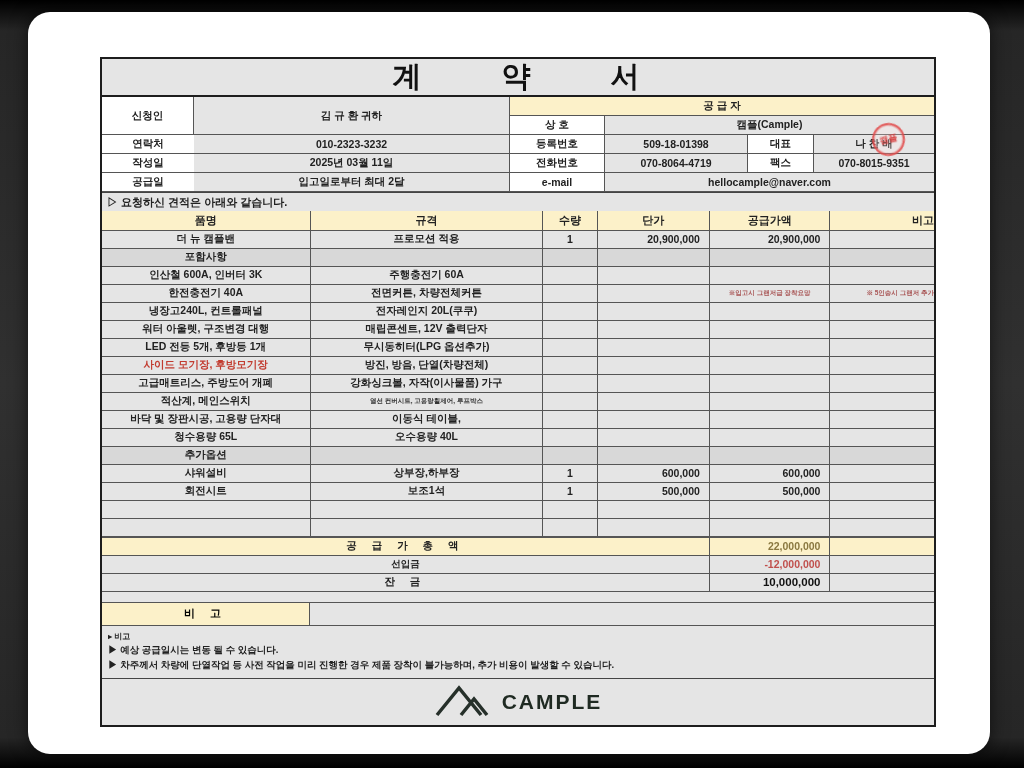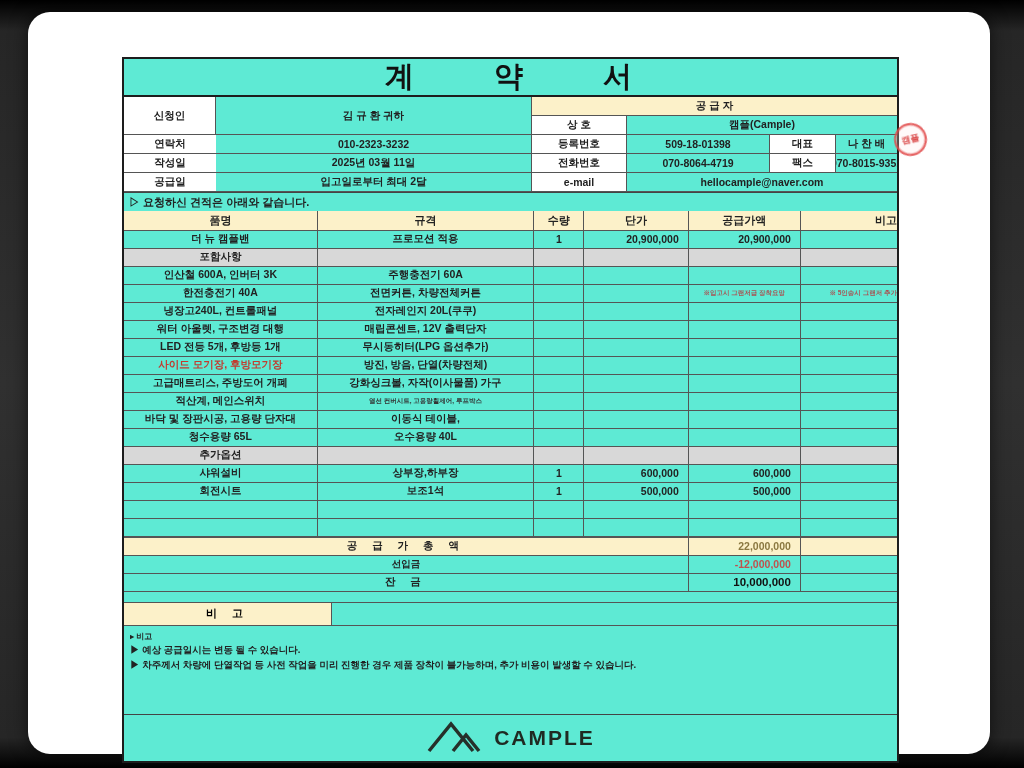--- a/index.html
+++ b/index.html
@@ -1,20 +1,20 @@
 <!DOCTYPE html>
 <html><head>
 <meta charset="utf-8">
 <style>
   html,body{margin:0;padding:0;width:1024px;height:768px;overflow:hidden;
     font-family:"Liberation Sans",sans-serif;
     background:linear-gradient(180deg,#000 0%,#262626 4%,#303030 50%,#262626 96%,#000 100%);}
   .card{position:absolute;left:28px;top:12px;width:962px;height:742px;
     background:#fff;border-radius:22px;box-shadow:0 0 18px rgba(0,0,0,.6);}
-  .sheet{position:absolute;left:94px;top:45px;width:777px;border:2px solid #1d1d1d;background:#5eead4;box-sizing:border-box;}
+  .sheet{position:absolute;left:72px;top:45px;width:836px;border:2px solid #1d1d1d;background:#e5e5e5;box-sizing:border-box;}
   
   .titlebox{height:36px;border-bottom:2px solid #1d1d1d;display:flex;align-items:center;justify-content:center;
     font-size:29px;font-weight:800;color:#111;word-spacing:64px;letter-spacing:4px;}
   
   .info{display:grid;grid-template-columns:92px 316px 95px 143px 66px 1fr;grid-auto-rows:19px;border-bottom:1px solid #444;}
   .info>div{border-right:1px solid #555;border-bottom:1px solid #555;display:flex;align-items:center;justify-content:center;
     font-size:10.5px;font-weight:700;color:#222;box-sizing:border-box;overflow:hidden;white-space:nowrap;}
   .info>div:nth-child(6n){border-right:none;}
   .lab{color:#333;background:#fff;}
   .yellow{background:#fcf1c9;}
@@ -48,21 +48,21 @@
   .totals .balance .num{color:#111;font-size:11.5px;}
   .spacer{height:10px;}
   
   .bigo{display:grid;grid-template-columns:208px 1fr;height:22px;border-top:1px solid #555;border-bottom:1px solid #555;}
   .bigo>div{display:flex;align-items:center;justify-content:center;font-size:11px;font-weight:800;letter-spacing:6px;box-sizing:border-box;}
   .bigo .boxlab{background:#fcf1c9;border-right:1px solid #555;}
   .remarks{padding:5px 6px 6px 6px;min-height:40px;}
   .remarks div{font-size:9.5px;font-weight:600;color:#222;line-height:1.55;white-space:nowrap;overflow:hidden;}
   .remarks div:first-child{font-size:8px;}
   
-  .footer{border-top:1px solid #444;height:46px;display:flex;align-items:center;justify-content:center;gap:6px;margin-top:36px;}
+  .footer{border-top:1px solid #444;height:46px;display:flex;align-items:center;justify-content:center;gap:6px;}
   .logotext{font-size:21px;font-weight:800;letter-spacing:2px;color:#1f2a22;}
   
   .stamp{position:absolute;left:770px;top:64px;width:33px;height:33px;border:2px solid rgba(224,70,70,.85);
     border-radius:50%;box-sizing:border-box;display:flex;align-items:center;justify-content:center;
     color:rgba(216,60,60,.9);font-size:9px;font-weight:800;transform:rotate(-12deg);
     box-shadow:inset 0 0 0 1px rgba(224,70,70,.35);filter:blur(.3px);background:rgba(255,230,230,.25);}
 </style>
 </head>
 <body>
 

